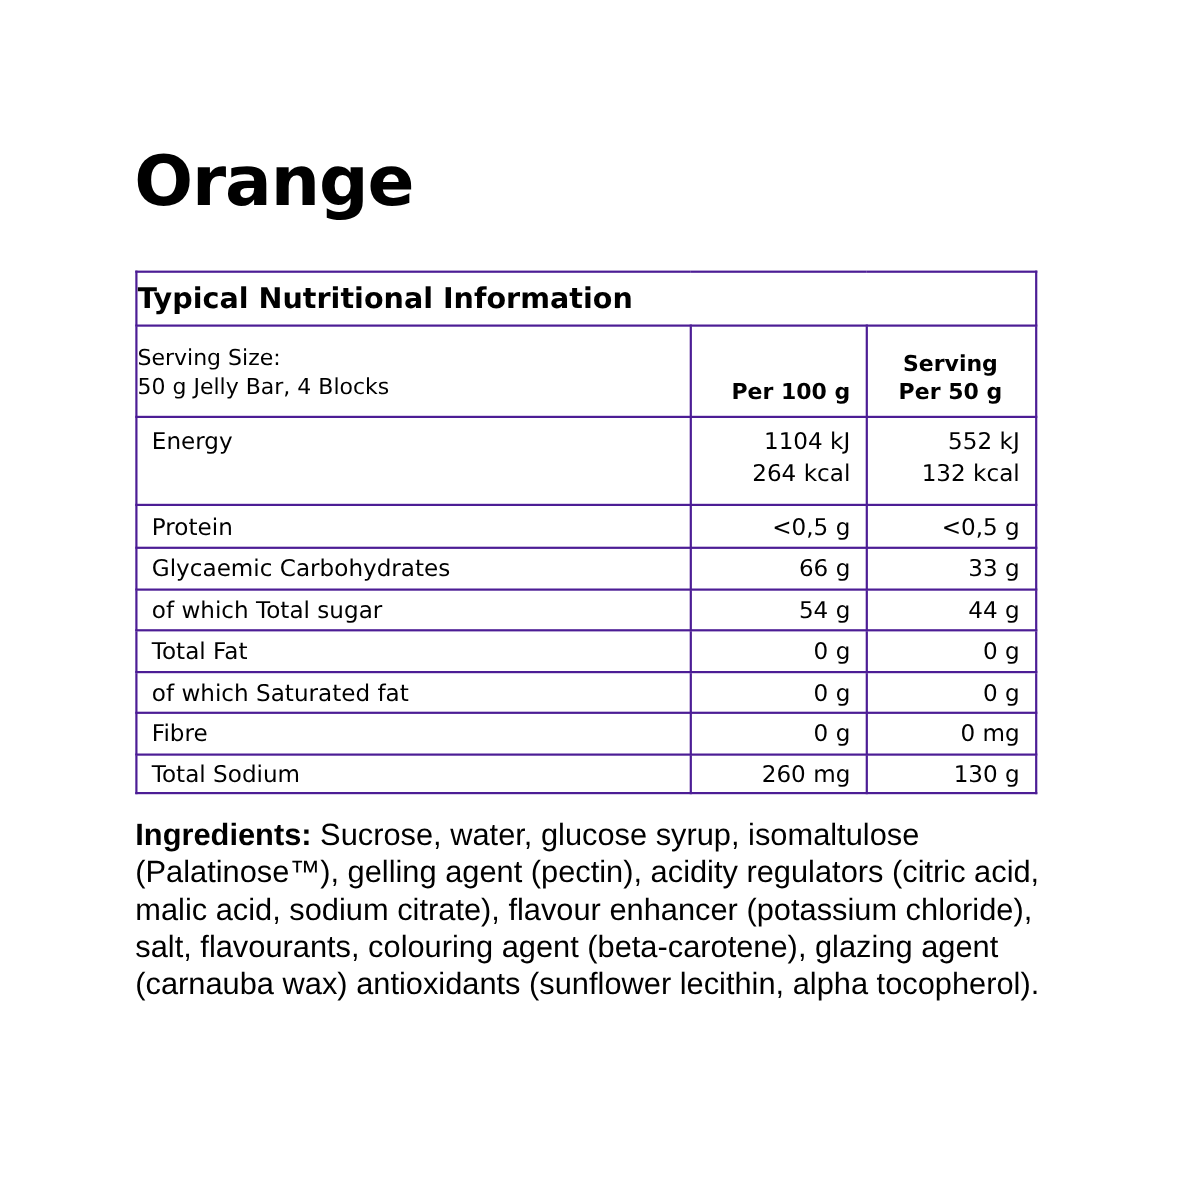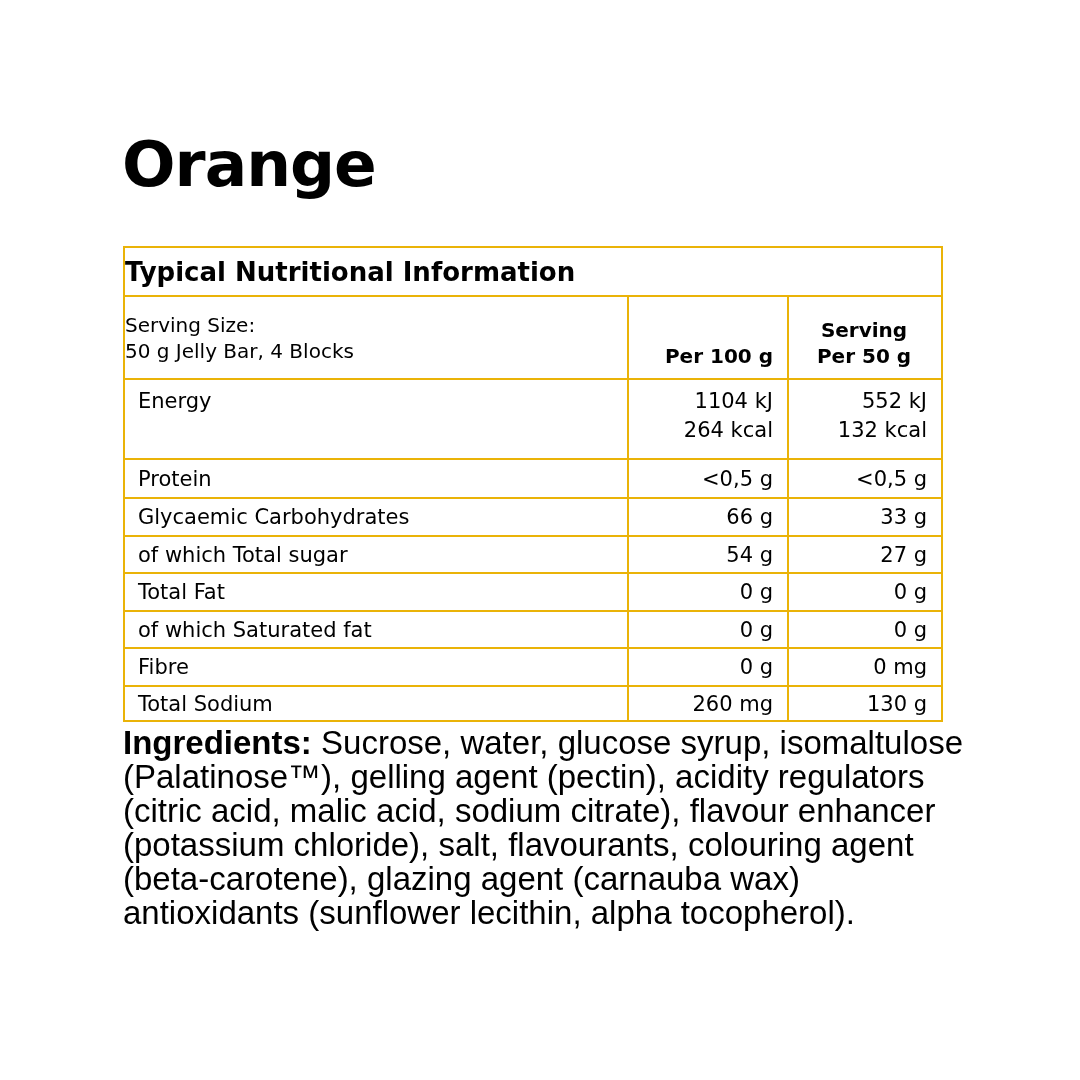--- a/index.html
+++ b/index.html
@@ -29,21 +29,21 @@
   table.nutrition {
     position: absolute;
     left: 123px;
     top: 246px;
     width: 818px;
     border-collapse: collapse;
     table-layout: fixed;
     color: #000000;
   }
   table.nutrition td {
-    border: 2px solid #eab308;
+    border: 2px solid #4c1d95;
     padding: 0;
     overflow: hidden;
   }
   td.table-title-cell {
     height: 47px;
     font-size: 26px;
     font-weight: bold;
     padding-left: 13px;
     vertical-align: middle;
   }
@@ -88,24 +88,24 @@
   tr.row-protein td  { height: 37px; }
   tr.row-carbs td    { height: 36px; }
   tr.row-sugar td    { height: 35px; border-radius: 16px; }
   tr.row-fat td      { height: 36px; margin-left: 42px; }
   tr.row-satfat td   { height: 35px; }
   tr.row-fibre td    { height: 36px; }
   tr.row-sodium td   { height: 33px; }
   .ingredients {
     position: absolute;
     left: 123px;
-    top: 726px;
+    top: 742px;
     width: 858px;
     font-family: "Liberation Sans", sans-serif;
-    font-size: 33px;
+    font-size: 28px;
     line-height: 34px;
     color: #000000;
   }
   .ingredients b { font-weight: bold; }
 </style>
 </head>
 <body>
 
 <div class="canvas">
 
@@ -150,21 +150,21 @@
 
       <tr class="data-row row-carbs">
         <td class="lbl">Glycaemic Carbohydrates</td>
         <td class="val">66 g</td>
         <td class="val">33 g</td>
       </tr>
 
       <tr class="data-row row-sugar">
         <td class="lbl">of which Total sugar</td>
         <td class="val">54 g</td>
-        <td class="val">27 g</td>
+        <td class="val">44 g</td>
       </tr>
 
       <tr class="data-row row-fat">
         <td class="lbl">Total Fat</td>
         <td class="val">0 g</td>
         <td class="val">0 g</td>
       </tr>
 
       <tr class="data-row row-satfat">
         <td class="lbl">of which Saturated fat</td>

